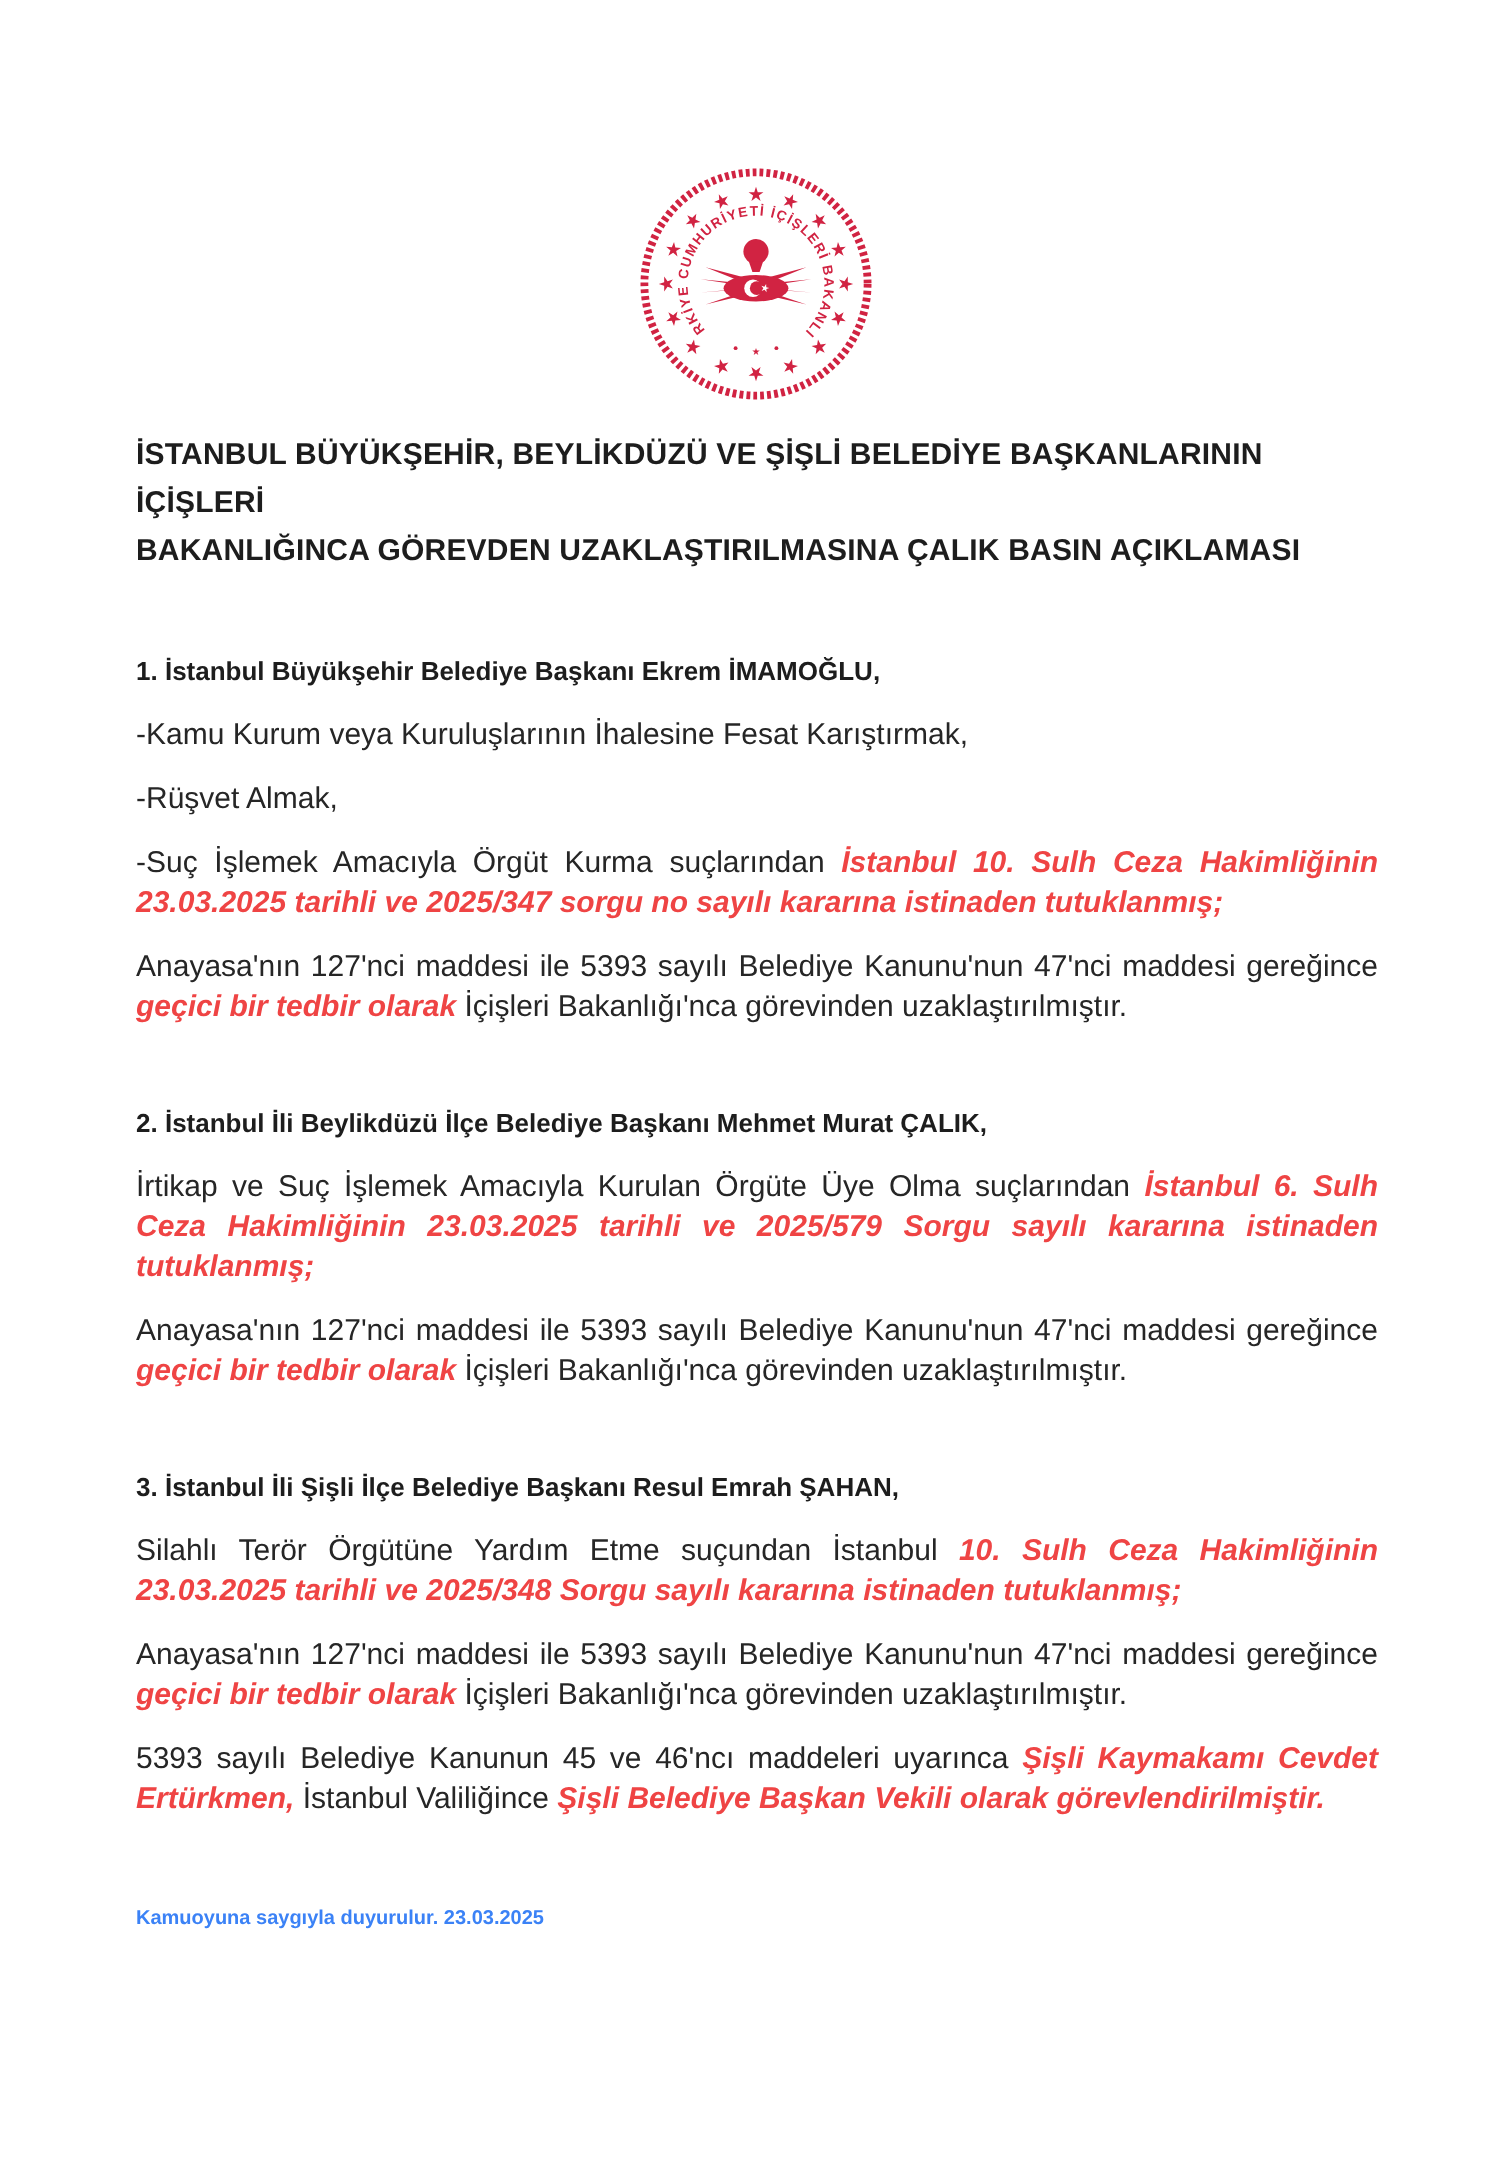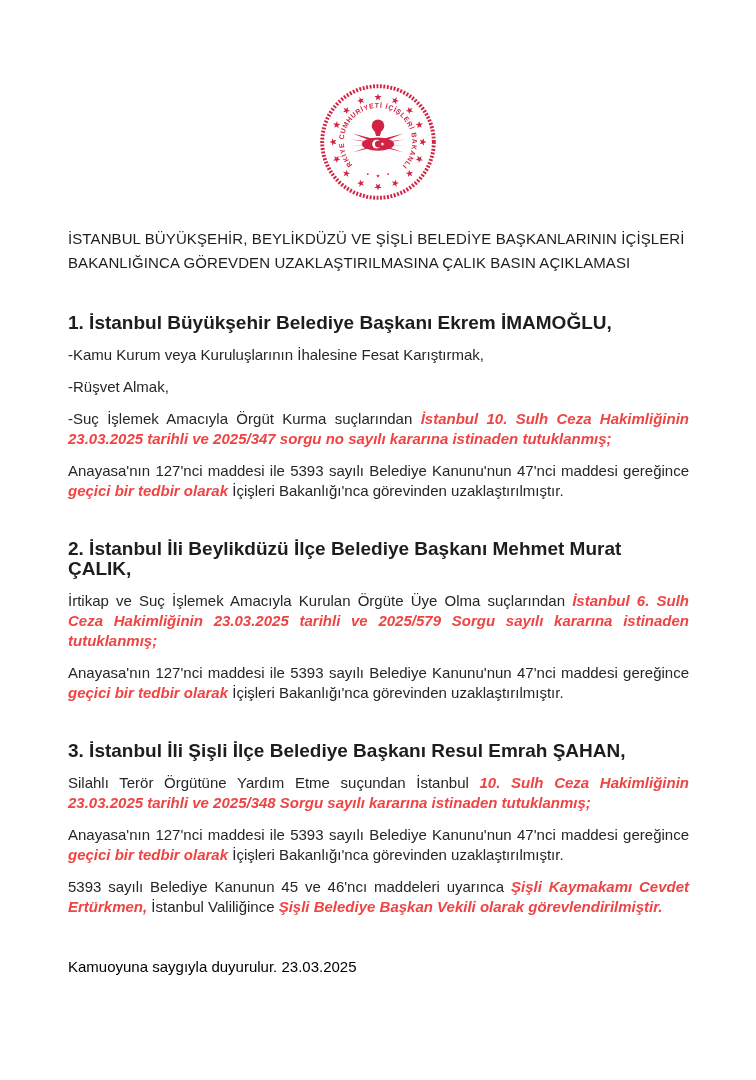--- a/index.html
+++ b/index.html
@@ -16,48 +16,48 @@
   .logo-wrap {
     width: 120px;
     height: 120px;
     margin: 82px auto 0 auto;
   }
   .logo-wrap svg { display: block; width: 120px; height: 120px; }
   .content {
     padding: 0 67px 0 68px;
   }
   .doc-title {
-    margin-top: 25px;
+    margin-top: 14px;
     font-size: 15px;
-    font-weight: normal;
+    font-weight: bold;
     line-height: 24px;
     color: #1d1d1d;
     letter-spacing: 0.1px;
   }
   .sec-heading {
     margin: 38px 0 0 0;
-    font-size: 19px;
+    font-size: 13px;
     font-weight: bold;
     line-height: 20px;
     color: #1d1d1d;
   }
   .charge, .para {
     margin: 12px 0 0 0;
     font-size: 15px;
     line-height: 20px;
     color: #262626;
   }
   .para { text-align: justify; }
   .para .b { font-weight: bold; color: #ef4444; font-style: italic; }
   .closing {
     margin: 40px 0 0 0;
-    font-size: 15px;
-    font-weight: normal;
+    font-size: 10px;
+    font-weight: bold;
     line-height: 20px;
-    color: #000000;
+    color: #3b82f6;
   }
 </style>
 </head>
 <body>
 
 <div class="page">
 
   <div class="logo-wrap">
     <svg viewBox="0 0 200 200">
       <defs>

